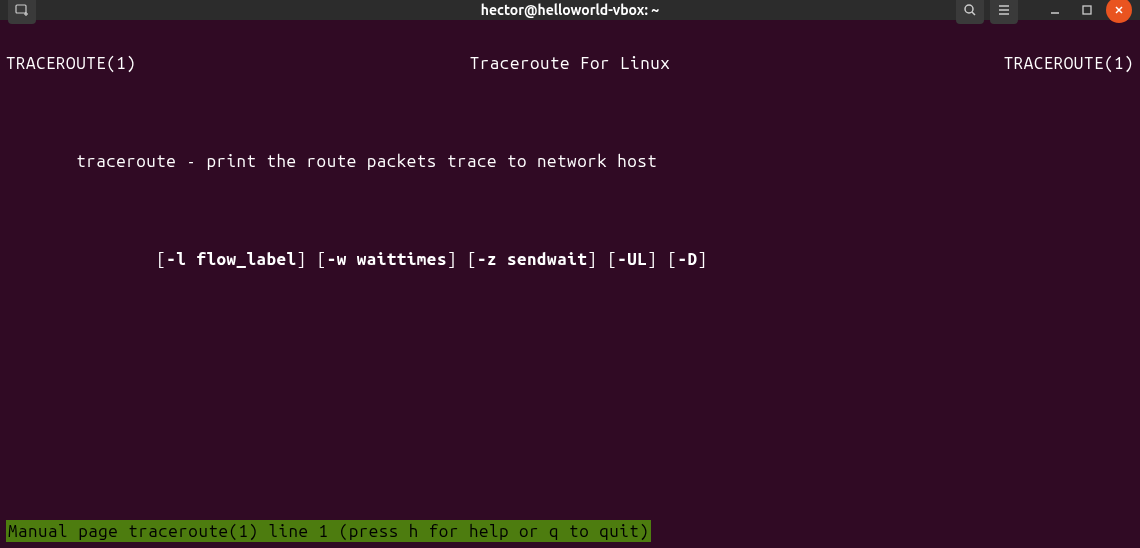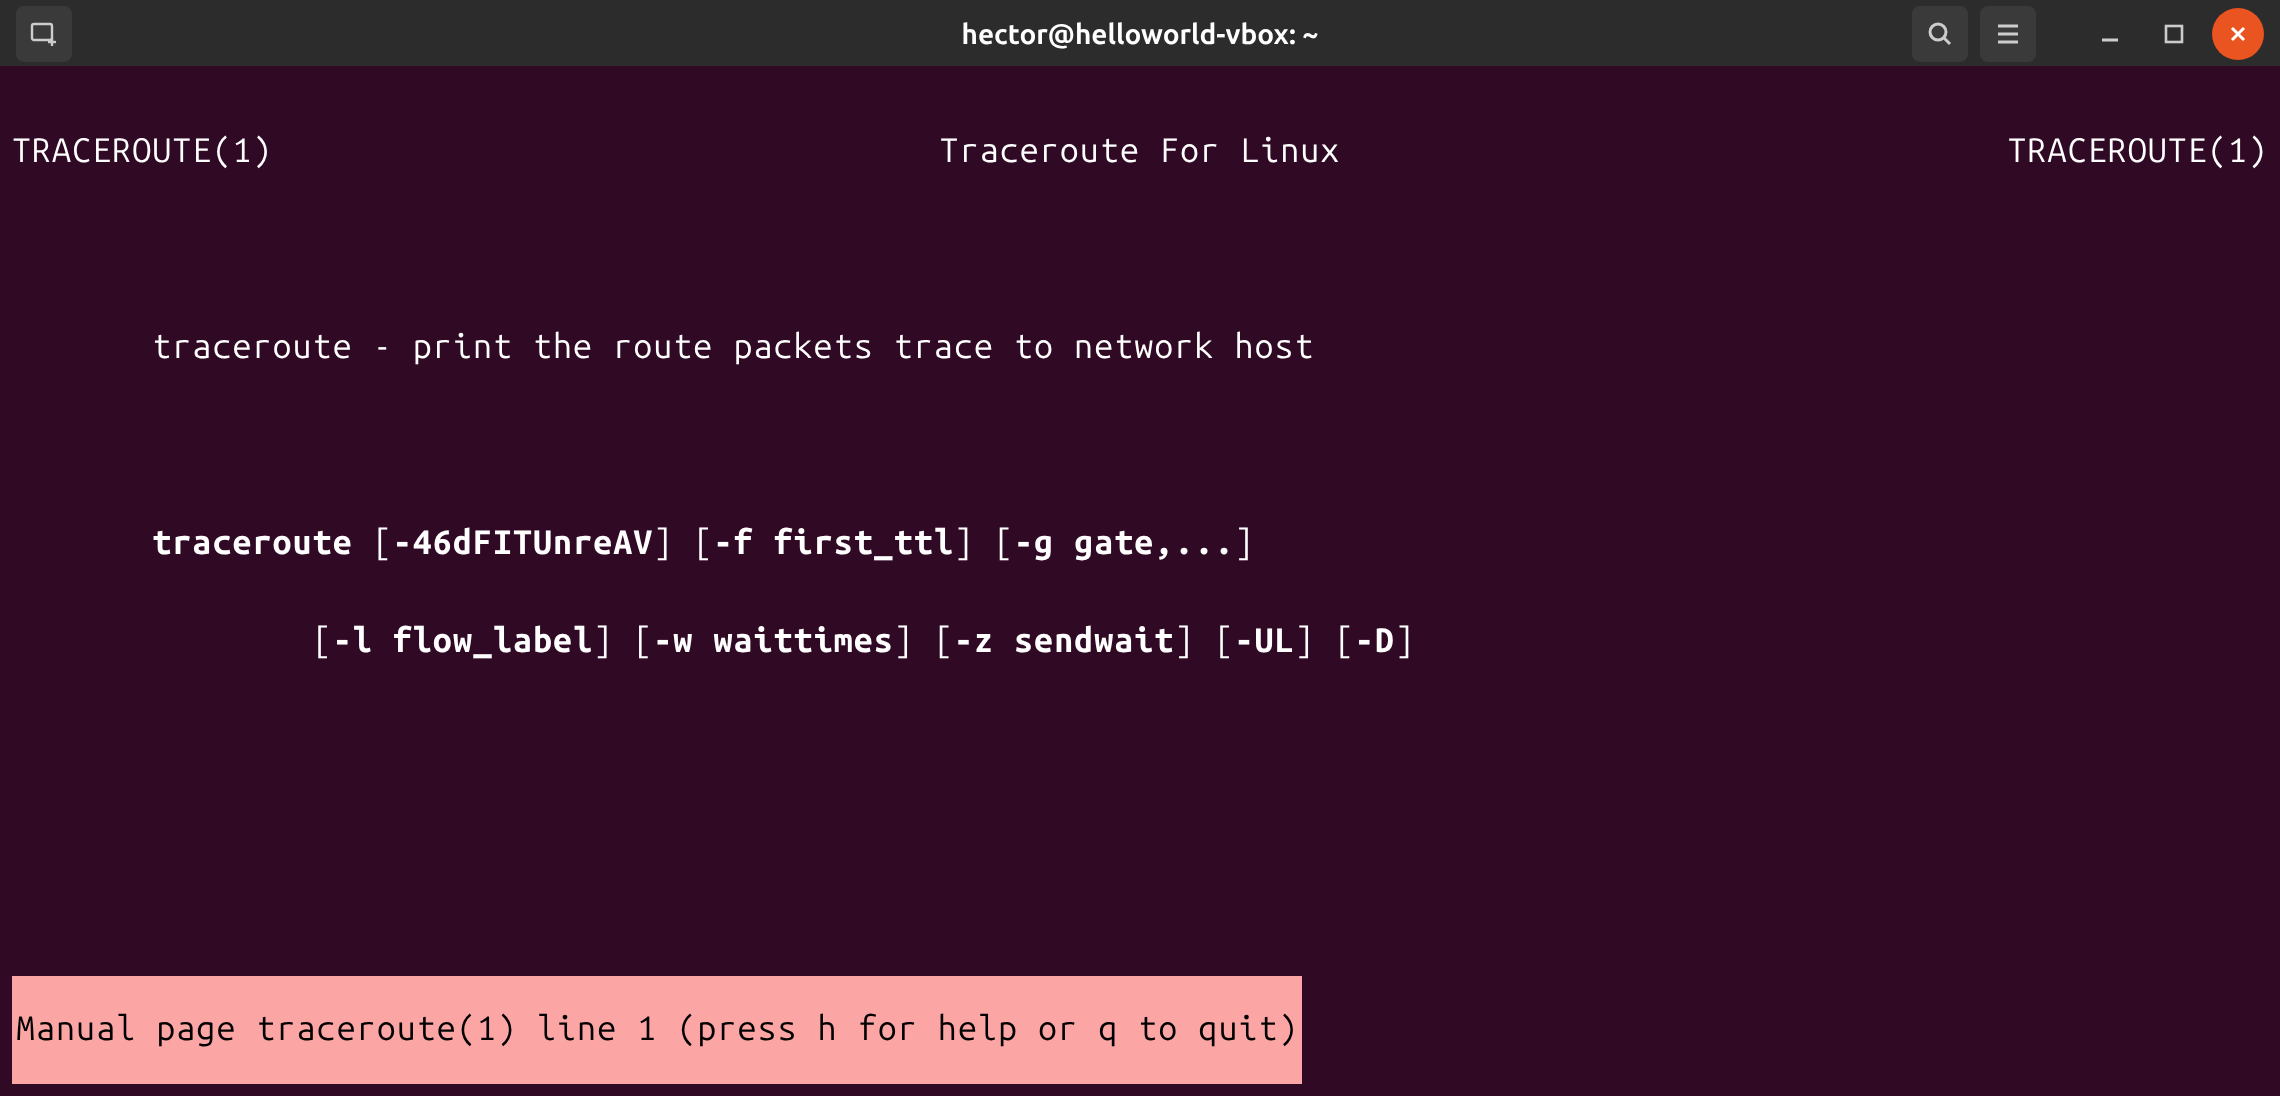--- a/index.html
+++ b/index.html
@@ -10,21 +10,21 @@
     body {
       width: 1140px;
       height: 548px;
       background: #300a24;
       font-family: 'Ubuntu Mono', 'DejaVu Sans Mono', monospace;
       color: #ffffff;
       overflow: hidden;
       position: relative;
     }
     .titlebar {
-      height: 33px;
+      height: 20px;
       background: #2c2c2c;
       display: flex;
       align-items: center;
       padding: 0 8px;
       position: relative;
     }
     .tb-left {
       display: flex;
       align-items: center;
       gap: 6px;
@@ -79,23 +79,23 @@
     }
     .header-row {
       display: flex;
       justify-content: space-between;
       align-items: flex-end;
     }
     .status-line {
       position: absolute;
       bottom: 6px;
       left: 6px;
-      background: #fca5a5;
+      background: #4d7c0f;
       color: #000000;
-      padding: 16px 2px;
+      padding: 0 2px;
       font-size: 17px;
       line-height: 22px;
       letter-spacing: 0.5px;
     }
     svg { display: block; }
   </style>
 </head>
 <body>
 
 <div class="titlebar">
@@ -141,21 +141,20 @@
       </svg>
     </div>
   </div>
 </div>
 
 <div class="terminal">
 <div class="header-row"><span>TRACEROUTE(1)</span><span>Traceroute For Linux</span><span>TRACEROUTE(1)</span></div>
 <div> </div>
 <div>       traceroute - print the route packets trace to network host</div>
 <div> </div>
-<div><span class="bold">       traceroute</span><span> [</span><span class="bold">-46dFITUnreAV</span><span>] [</span><span class="bold">-f first_ttl</span><span>] [</span><span class="bold">-g gate,...</span><span>]</span></div>
 <div><span>               [</span><span class="bold">-l flow_label</span><span>] [</span><span class="bold">-w waittimes</span><span>] [</span><span class="bold">-z sendwait</span><span>] [</span><span class="bold">-UL</span><span>] [</span><span class="bold">-D</span><span>]</span></div>
 
 
 
 
 
 
 
 
 

